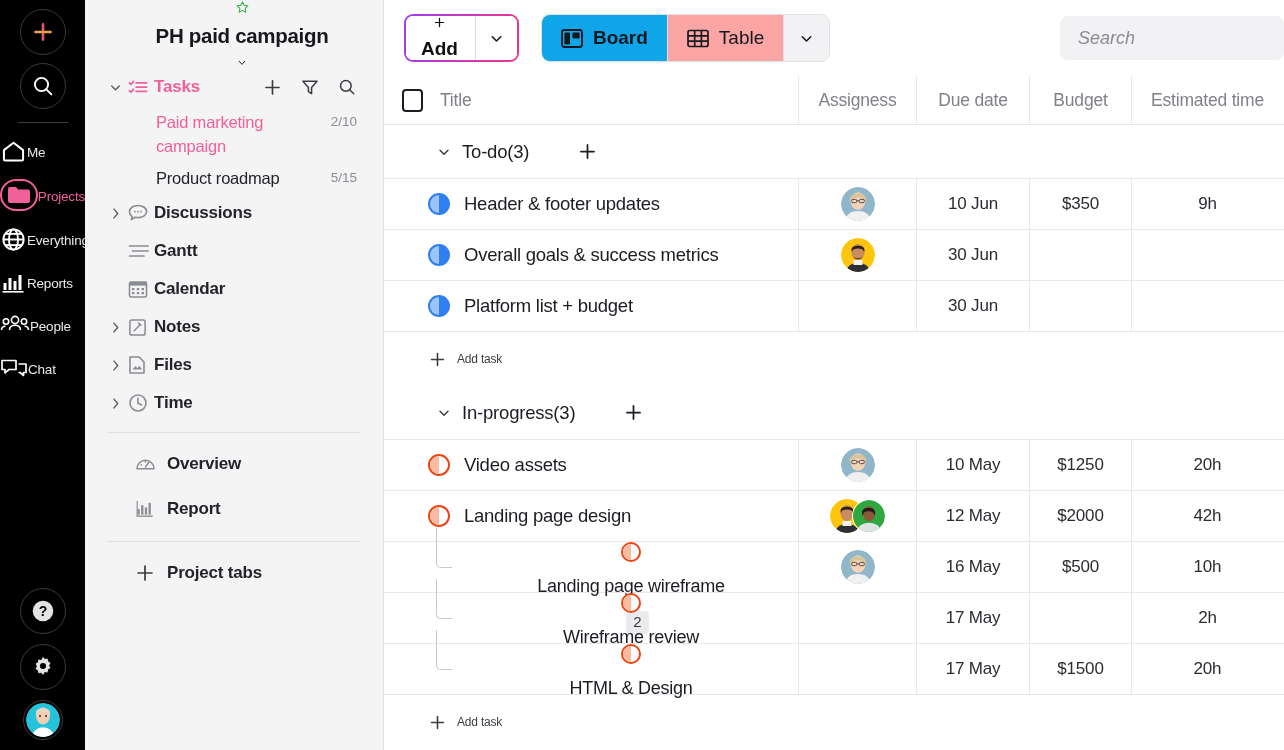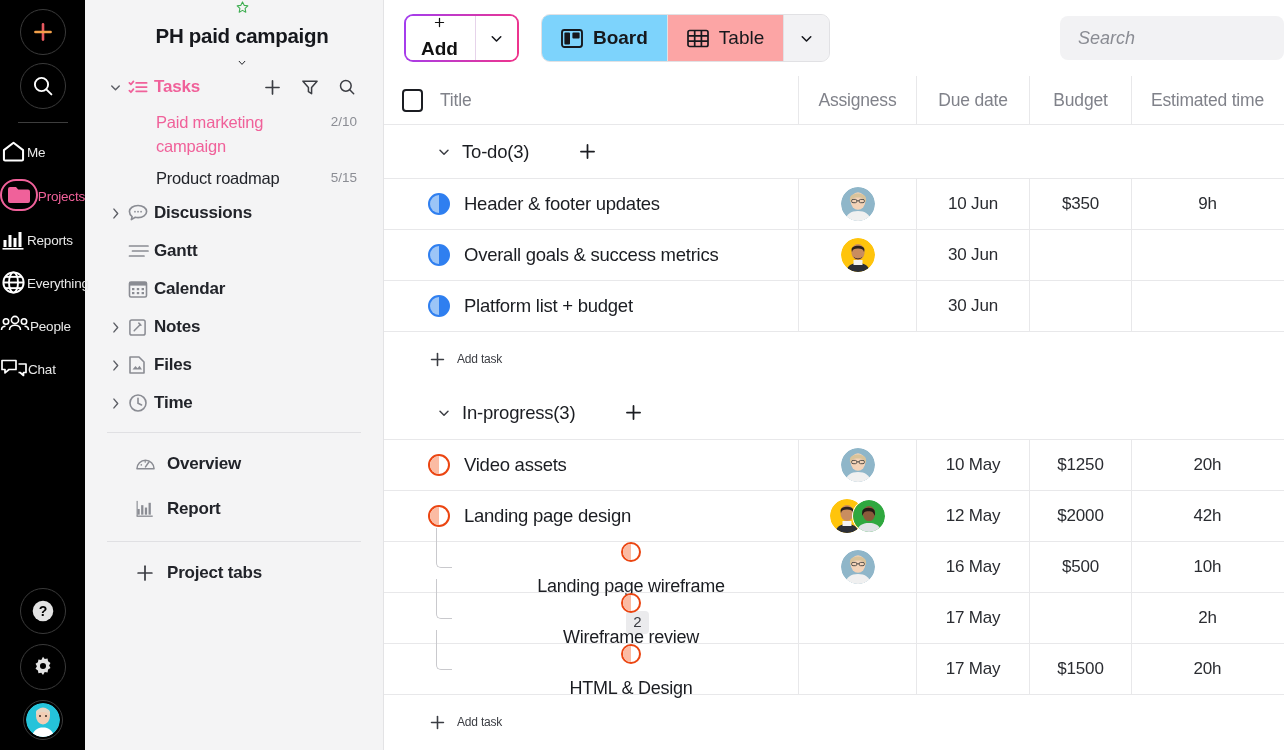--- a/index.html
+++ b/index.html
@@ -102,21 +102,21 @@
 
   .seg {
     margin-left: 22px; height: 48px; display: flex; align-items: stretch;
     border: 1px solid #e1e1e4; border-radius: 9px; overflow: hidden; background: #f2f2f4;
   }
   .seg-item {
     display: flex; align-items: center; gap: 10px; padding: 0 19px;
     font-size: 19px; color: #16181d; background: #fca5a5; border: none;
     font-family: inherit; cursor: pointer; border-right: 1px solid #e1e1e4;
   }
-  .seg-item.active { background: #7dd3fc; font-weight: bold; }
+  .seg-item.active { background: #0ea5e9; font-weight: bold; }
   .seg-caret { width: 45px; background:#f2f2f4; border:none; display:flex; align-items:center; justify-content:center; cursor:pointer;}
 
   .search-box {
     margin-left: auto; margin-right: 0; width: 224px; height: 44px;
     background: #f2f2f4; border: none; border-radius: 8px;
     padding: 0 18px; font-size: 18px; font-family: inherit; color: #3b3d43;
   }
   .search-box::placeholder { color: #8a8c93; font-style: italic; }
 
   
@@ -209,42 +209,42 @@
       <span class="pill">
         <svg width="26" height="22" viewBox="0 0 26 22">
           <path d="M2 5a2 2 0 0 1 2-2h6l2.2 2.6H22a2 2 0 0 1 2 2V17a2 2 0 0 1-2 2H4a2 2 0 0 1-2-2z" fill="#f0619a"></path>
         </svg>
       </span>
       <span class="lbl">Projects</span>
     </div>
 
     <div class="rail-item">
       <span class="ic">
+        <svg width="27" height="27" viewBox="0 0 24 24" fill="none" stroke="#fff" stroke-width="1.7">
+          <circle cx="12" cy="12" r="9"></circle>
+          <ellipse cx="12" cy="12" rx="4" ry="9"></ellipse>
+          <line x1="3" y1="12" x2="21" y2="12"></line>
+          <line x1="4.5" y1="7" x2="19.5" y2="7"></line>
+          <line x1="4.5" y1="17" x2="19.5" y2="17"></line>
+        </svg>
+      </span>
+      <span class="lbl">Everything</span>
+    </div>
+
+    <div class="rail-item">
+      <span class="ic">
         <svg width="27" height="24" viewBox="0 0 26 24">
           <rect x="3" y="13" width="3" height="7" fill="#fff"></rect>
           <rect x="8" y="8" width="3" height="12" fill="#fff"></rect>
           <rect x="13" y="11" width="3" height="9" fill="#fff"></rect>
           <rect x="18" y="5" width="3" height="15" fill="#fff"></rect>
           <rect x="2" y="21" width="21" height="1.6" fill="#fff"></rect>
         </svg>
       </span>
       <span class="lbl">Reports</span>
-    </div>
-
-    <div class="rail-item">
-      <span class="ic">
-        <svg width="27" height="27" viewBox="0 0 24 24" fill="none" stroke="#fff" stroke-width="1.7">
-          <circle cx="12" cy="12" r="9"></circle>
-          <ellipse cx="12" cy="12" rx="4" ry="9"></ellipse>
-          <line x1="3" y1="12" x2="21" y2="12"></line>
-          <line x1="4.5" y1="7" x2="19.5" y2="7"></line>
-          <line x1="4.5" y1="17" x2="19.5" y2="17"></line>
-        </svg>
-      </span>
-      <span class="lbl">Everything</span>
     </div>
 
     <div class="rail-item">
       <span class="ic">
         <svg width="30" height="24" viewBox="0 0 30 24" fill="none" stroke="#fff" stroke-width="1.6">
           <circle cx="15" cy="7" r="3.6"></circle>
           <circle cx="6" cy="8.5" r="2.7"></circle>
           <circle cx="24" cy="8.5" r="2.7"></circle>
           <path d="M9.5 17c0-3 2.5-4.8 5.5-4.8s5.5 1.8 5.5 4.8"></path>
           <path d="M1.5 17c0-2.3 1.8-3.8 4-3.8"></path>

